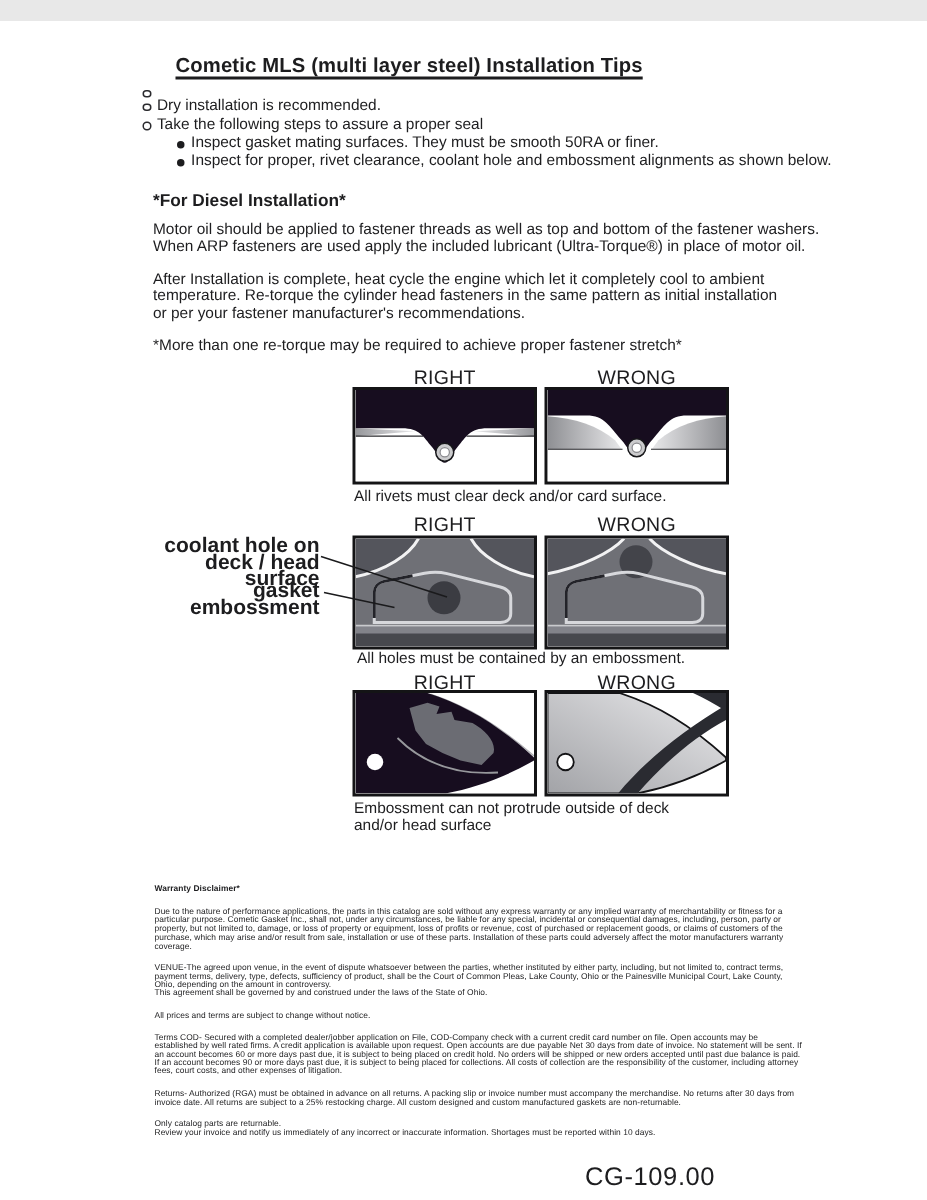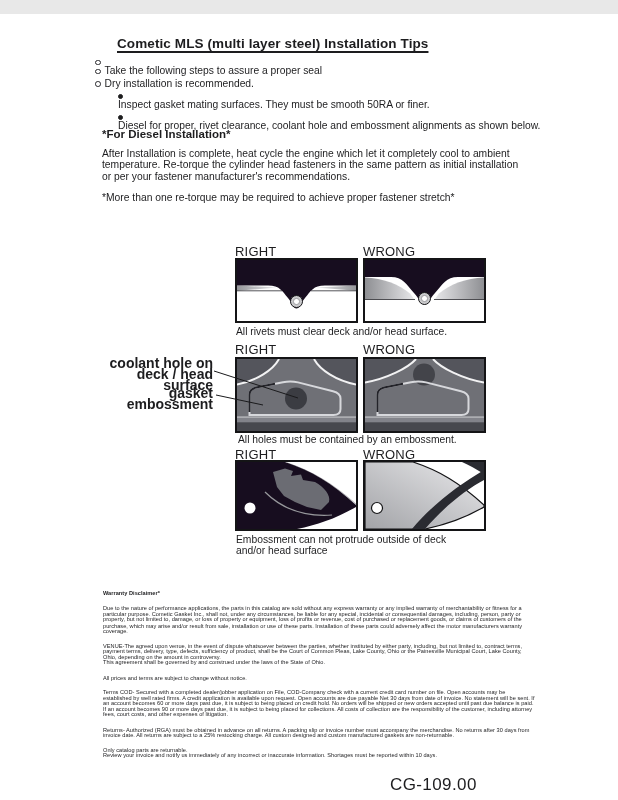--- a/index.html
+++ b/index.html
@@ -12,29 +12,29 @@
   .pre{white-space:pre-line;}
 
   .title{
     left:117px;top:22px;font-size:13.5px;font-weight:bold;
     text-decoration:underline;text-decoration-thickness:1.5px;text-underline-offset:3px;
     letter-spacing:0.1px;
   }
   .tips{left:95px;top:42px;font-size:10.3px;line-height:12.4px;width:470px;}
   .tip{display:flex;align-items:flex-start;}
   .tip .dot{flex:0 0 auto;width:3.6px;height:3.6px;border:1px solid #2a2a2e;border-radius:50%;margin:3.6px 4px 0 0;}
-  .tip.sub{margin-left:23px;flex-direction:column;}
+  .tip.sub{margin-left:23px;}
   .tip.sub .dot{background:#1d1d1f;border-color:#1d1d1f;width:3.4px;height:3.4px;}
 
   .diesel{left:102px;top:114px;width:445px;font-size:10.3px;line-height:11.4px;}
   .diesel h2{margin:0 0 7px 0;font-size:11.5px;line-height:13px;}
   .diesel p{margin:0 0 10px 0;}
   .diesel .note{margin-top:6px;}
 
-  .flabel{width:123px;font-size:13px;letter-spacing:0.2px;}
+  .flabel{width:123px;text-align:center;font-size:13px;letter-spacing:0.2px;}
   .fbox{width:119px;border:2px solid #141416;background:#fff;overflow:hidden;line-height:0;}
   .fcaption{font-size:10.3px;line-height:11px;}
   .ann{font-size:14px;line-height:11px;text-align:right;width:105px;font-weight:bold;}
 
   .legal{
     left:103px;top:576px;width:540px;font-size:7px;line-height:7.15px;
     transform:scale(0.8);transform-origin:top left;letter-spacing:0.05px;
   }
   .legal h3{margin:0 0 12px 0;font-size:7px;}
   .legal p{margin:0 0 11px 0;}
@@ -48,38 +48,40 @@
 <div class="page">
 
   <div class="abs title">Cometic MLS (multi layer steel) Installation Tips</div>
 
   <div class="abs tips">
     <div class="tip">
       <span class="dot"></span>
     </div>
     <div class="tip">
       <span class="dot"></span>
+      <span>Dry installation is recommended.</span>
+    </div>
+    <div class="tip">
+      <span class="dot"></span>
       <span>Take the following steps to assure a proper seal</span>
     </div>
-    <div class="tip">
-      <span class="dot"></span>
-      <span>Dry installation is recommended.</span>
-    </div>
     <div class="tip sub">
       <span class="dot"></span>
       <span>Inspect gasket mating surfaces.  They must be smooth 50RA or finer.</span>
     </div>
     <div class="tip sub">
       <span class="dot"></span>
-      <span>Diesel for proper, rivet clearance, coolant hole and embossment alignments as shown below.</span>
+      <span>Inspect for proper, rivet clearance, coolant hole and embossment alignments as shown below.</span>
     </div>
   </div>
 
   <div class="abs diesel">
     <h2>*For Diesel Installation*</h2>
+    <p class="pre">Motor oil should be applied to fastener threads as well as top and bottom of the fastener washers.
+When ARP fasteners are used apply the included lubricant (Ultra-Torque®) in place of motor oil.</p>
     <p class="pre">After Installation is complete, heat cycle the engine which let it completely cool to ambient
 temperature. Re-torque the cylinder head fasteners in the same pattern as initial installation
 or per your fastener manufacturer's recommendations.</p>
     <div class="note">*More than one re-torque may be required to achieve proper fastener stretch*</div>
   </div>
 
   <div class="abs flabel" style="left:235px;top:230px;">RIGHT</div>
   <div class="abs flabel" style="left:363px;top:230px;">WRONG</div>
 
   <div class="abs fbox" style="left:235px;top:244px;height:61px;">
@@ -119,21 +121,21 @@
       <rect width="119" height="61" fill="#ffffff"></rect>
       <path d="M0,17.5 C18,18.5 34,24 45,33.5 L49.5,39.5 L0,39.5 Z" fill="url(#g2l)"></path>
       <path d="M119,17.5 C101,18.5 85,24 74,33.5 L69.5,39.5 L119,39.5 Z" fill="url(#g2r)"></path>
       <path d="M0,39.5 H50 M69,39.5 H119" stroke="#2a2a2e" stroke-width="0.8"></path>
       <path d="M0,0 H119 V17 H93 C81,17 78,24 70,33 C65,38.5 63,44.5 59.5,44.5 C56,44.5 54,38.5 49,33 C41,24 38,17 26,17 H0 Z" fill="var(--dark-fill,#170d1f)"></path>
       <circle cx="59.5" cy="38.5" r="6" fill="#cbcbcd" stroke="#17171a" stroke-width="1"></circle>
       <circle cx="59.5" cy="38.5" r="3.1" fill="#ffffff" stroke="#8a8a8e" stroke-width="0.8"></circle>
     </svg>
   </div>
 
-  <div class="abs fcaption" style="left:236px;top:312px;">All rivets must clear deck and/or head surface.</div>
+  <div class="abs fcaption" style="left:236px;top:312px;">All rivets must clear deck and/or card surface.</div>
 
   <div class="abs flabel" style="left:235px;top:328px;">RIGHT</div>
   <div class="abs flabel" style="left:363px;top:328px;">WRONG</div>
 
   <div class="abs ann pre" style="left:108px;top:344px;">coolant hole on
 deck / head surface</div>
   <div class="abs ann" style="left:108px;top:374px;">gasket embossment</div>
 
   <div class="abs fbox" style="left:235px;top:343px;height:72px;">
     <svg width="119" height="72" viewBox="0 0 119 72">

